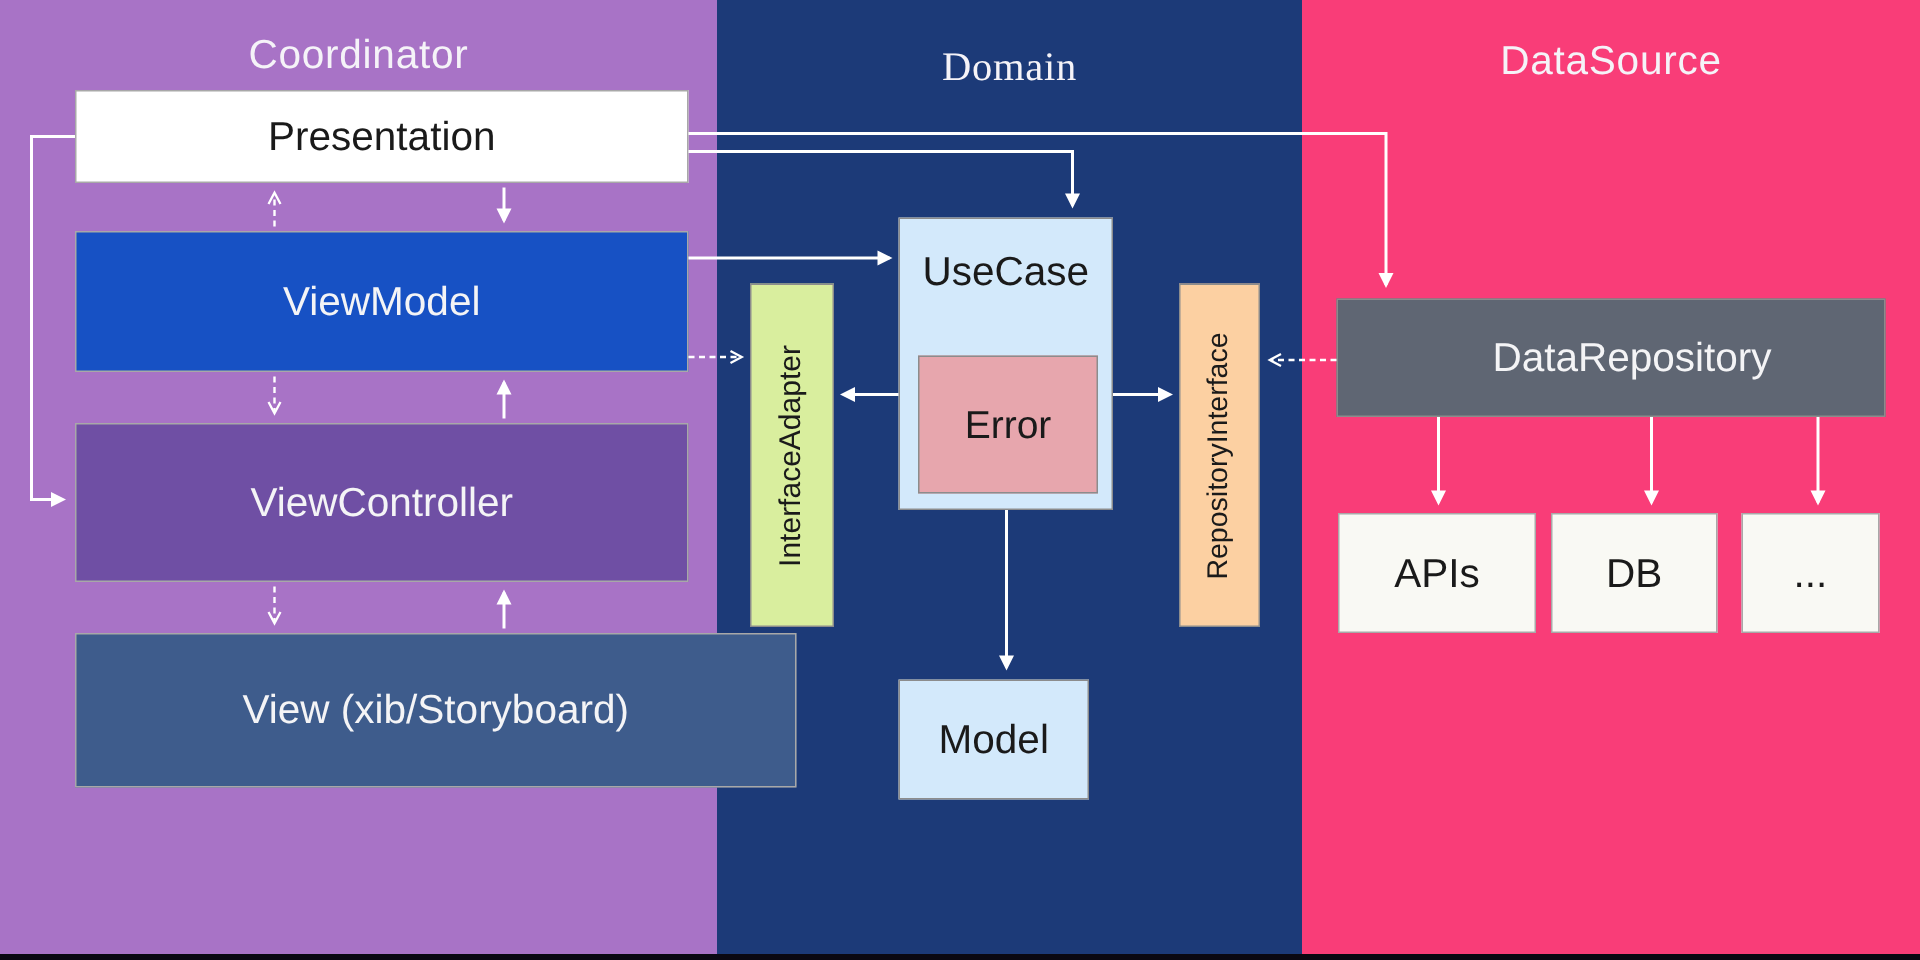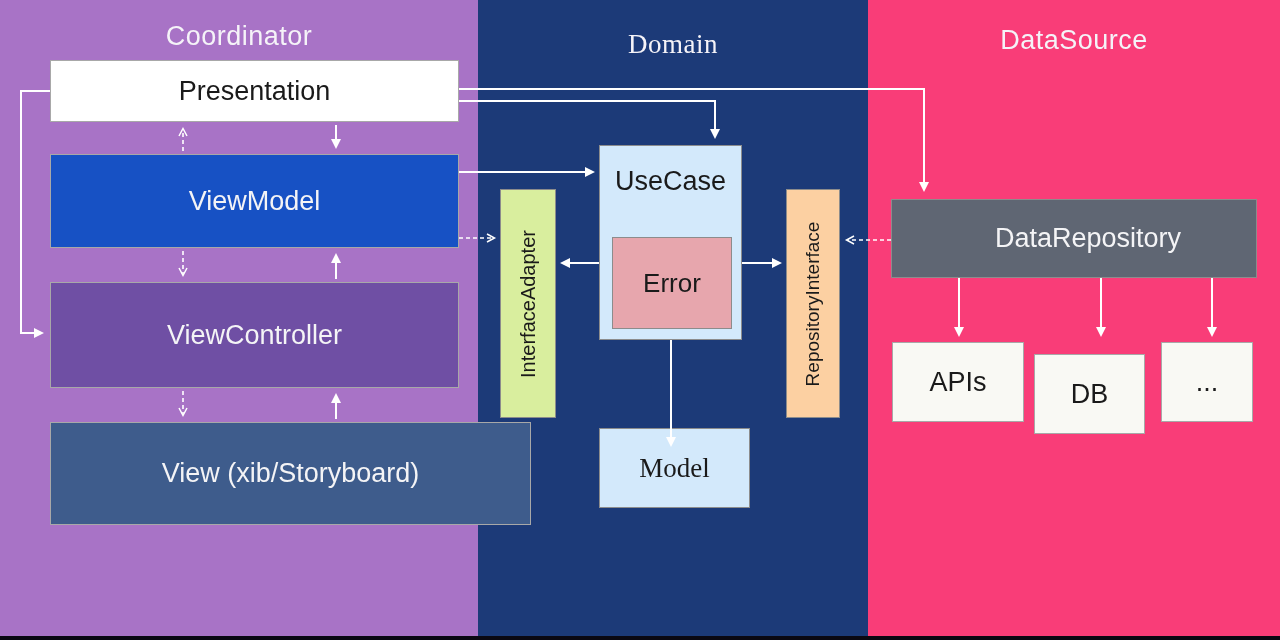--- a/index.html
+++ b/index.html
@@ -24,34 +24,34 @@
     position:absolute;display:flex;align-items:center;justify-content:center;
     box-sizing:border-box;font-size:27px;text-align:center;
   }
   .b-coordinator{left:50px;top:60px;width:409px;height:62px;background:var(--coordinator-bg);border:1px solid var(--light-border);color:var(--dark-text);}
   .b-viewmodel{left:50px;top:154px;width:409px;height:94px;background:var(--viewmodel-bg);border:1px solid var(--light-border);color:var(--white-text);}
   .b-viewcontroller{left:50px;top:282px;width:409px;height:106px;background:var(--viewcontroller-bg);border:1px solid var(--light-border);color:var(--white-text);}
   .b-view{left:50px;top:422px;width:481px;height:103px;background:var(--view-bg);border:1px solid var(--light-border);color:var(--white-text);}
 
   .b-usecase{left:599px;top:145px;width:143px;height:195px;background:var(--usecase-bg);border:1px solid var(--box-border);color:var(--dark-text);align-items:flex-start;padding-top:20px;}
   .b-error{left:612px;top:237px;width:120px;height:92px;background:var(--error-bg);border:1px solid var(--box-border);color:var(--dark-text);font-size:26px;}
-  .b-model{left:599px;top:428px;width:151px;height:80px;background:var(--usecase-bg);border:1px solid var(--box-border);color:var(--dark-text);font-family:Liberation Serif, serif;}
+  .b-model{left:599px;top:453px;width:127px;height:80px;background:var(--usecase-bg);border:1px solid var(--box-border);color:var(--dark-text);}
 
   .b-ia{left:500px;top:189px;width:56px;height:229px;background:var(--interfaceadapter-bg);border:1px solid var(--box-border);color:var(--dark-text);}
   .b-ri{left:786px;top:189px;width:54px;height:229px;background:var(--repositoryinterface-bg);border:1px solid var(--box-border);color:var(--dark-text);}
   .vlabel{
     position:absolute;left:50%;top:50%;
     transform:translate(-50%,-50%) rotate(-90deg);
     white-space:nowrap;font-size:20px;
   }
   .b-ri .vlabel{font-size:19px;}
 
   .b-datarepository{left:891px;top:199px;width:366px;height:79px;background:var(--datarepository-bg);border:1px solid var(--box-border);color:var(--white-text);padding-left:28px;}
   .b-apis{left:892px;top:342px;width:132px;height:80px;background:var(--endpoint-bg);border:1px solid var(--light-border);color:var(--dark-text);}
-  .b-db{left:1034px;top:342px;width:111px;height:80px;background:var(--endpoint-bg);border:1px solid var(--light-border);color:var(--dark-text);margin-top:12px;}
+  .b-db{left:1034px;top:342px;width:111px;height:80px;background:var(--endpoint-bg);border:1px solid var(--light-border);color:var(--dark-text);}
   .b-more{left:1161px;top:342px;width:92px;height:80px;background:var(--endpoint-bg);border:1px solid var(--light-border);color:var(--dark-text);}
 
   .arrows{position:absolute;left:0;top:0;width:1280px;height:640px;pointer-events:none;}
   .ln{stroke:var(--arrow);stroke-width:2;fill:none;}
   .ln-dash{stroke:var(--arrow);stroke-width:1.6;fill:none;stroke-dasharray:4 3;}
   .mk-fill{fill:var(--arrow);}
   .mk-open{fill:none;stroke:var(--arrow);stroke-width:1.5;}
 
   .bottom-bar{position:absolute;left:0;top:636px;width:1280px;height:4px;background:var(--bottom-bar);}
 </style>

